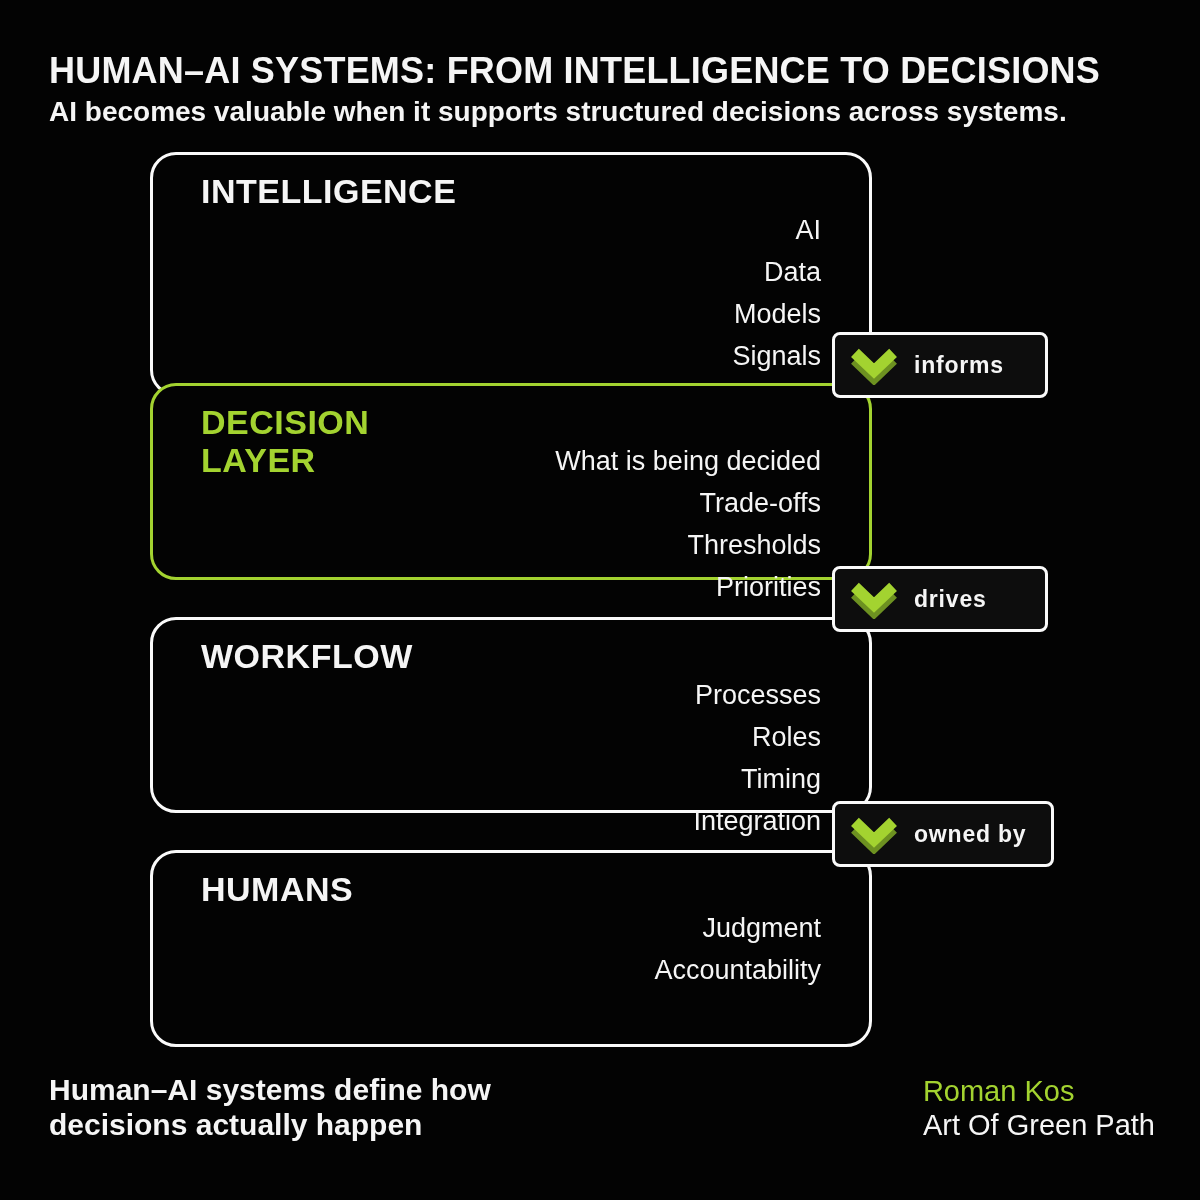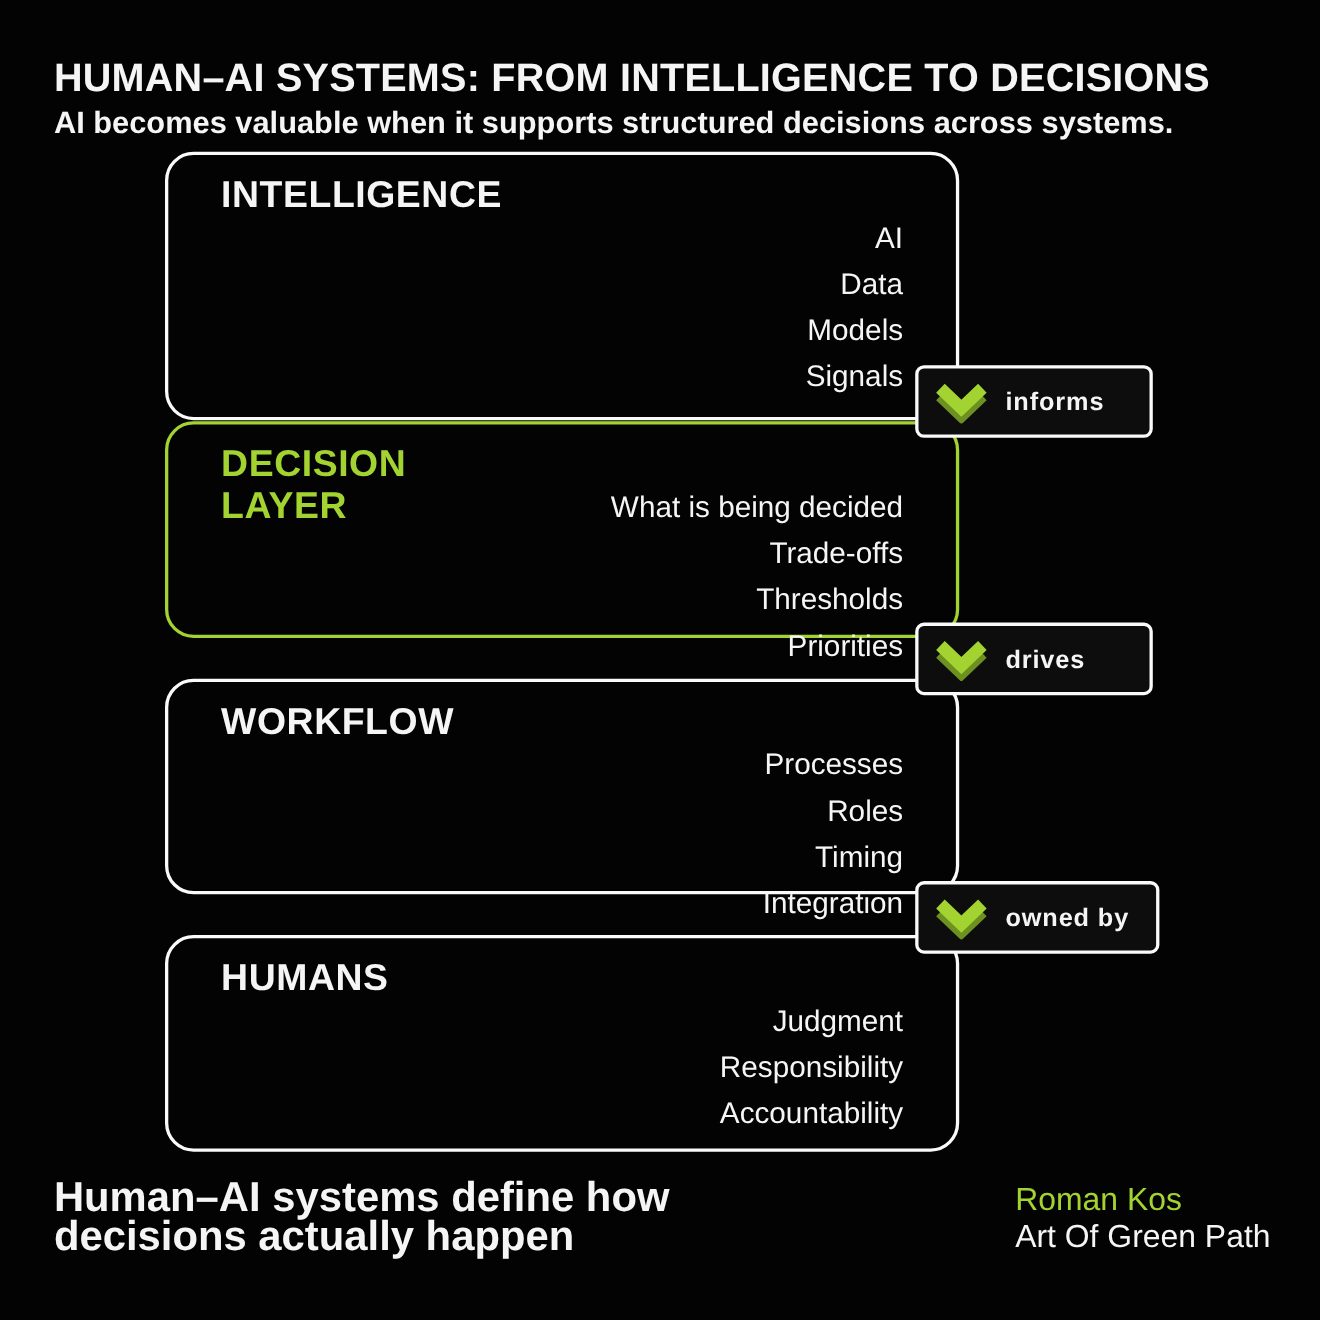--- a/index.html
+++ b/index.html
@@ -66,41 +66,41 @@
   .badge.wide{width:222px;text-align:center;}
   .chevron{width:52px;height:40px;margin-left:13px;flex:0 0 auto;}
   .badge-label{
     margin-left:14px;
     font-size:23px;font-weight:700;letter-spacing:.8px;
     color:var(--text-white);white-space:nowrap;
   }
   
   .footer-tagline{
     position:absolute;left:49px;top:1072px;
-    font-size:38px;font-weight:700;line-height:35px;
+    font-size:30px;font-weight:700;line-height:35px;
     color:var(--text-white);
   }
   .footer-credit{
     position:absolute;right:45px;top:1074px;
     text-align:left;font-size:29px;line-height:34px;
   }
   .author{color:var(--accent-green);font-weight:500;}
   .brand{color:var(--text-white);font-weight:400;}
 </style>
 </head>
 <body>
 
 <div class="canvas">
 
   <header class="header">
     <h1 class="title">HUMAN–AI SYSTEMS: FROM INTELLIGENCE TO DECISIONS</h1>
     <p class="subtitle">AI becomes valuable when it supports structured decisions across systems.</p>
   </header>
 
-  <section class="box" style="top:138px;height:244px">
+  <section class="box" style="top:152px;height:244px">
     <h2 class="box-title">
       <span>INTELLIGENCE</span>
     </h2>
     <ul class="box-list">
       <li>AI</li>
       <li>Data</li>
       <li>Models</li>
       <li>Signals</li>
     </ul>
   </section>
@@ -129,21 +129,20 @@
       <li>Integration</li>
     </ul>
   </section>
 
   <section class="box" style="top:850px;height:197px">
     <h2 class="box-title">
       <span>HUMANS</span>
     </h2>
     <ul class="box-list">
       <li>Judgment</li>
-      <li>Responsibility</li>
       <li>Accountability</li>
     </ul>
   </section>
 
   <div class="badge" style="top:332px">
     <svg class="chevron" viewBox="0 0 60 46">
       <polyline points="8,17 30,38 52,17" fill="none" stroke-width="13" stroke="#6d9121"></polyline>
       <polyline points="8,9 30,30 52,9" fill="none" stroke-width="13" stroke="#a3d330"></polyline>
     </svg>
     <span class="badge-label">informs</span>

